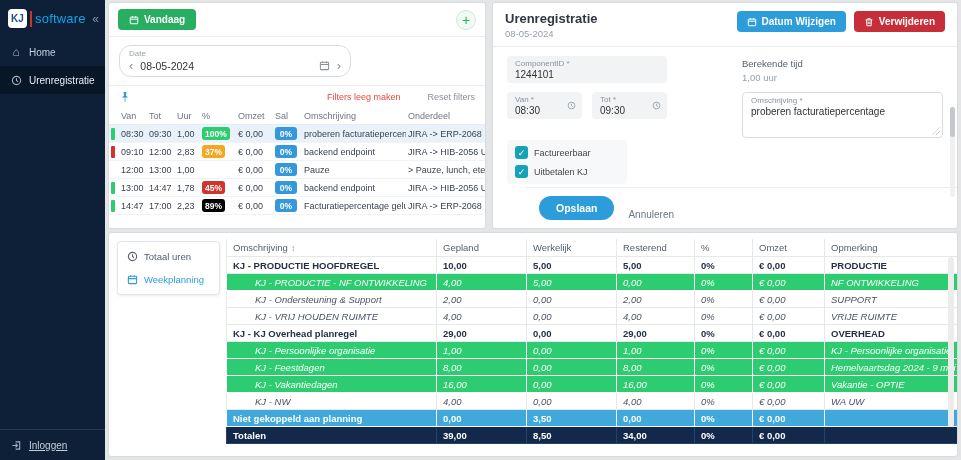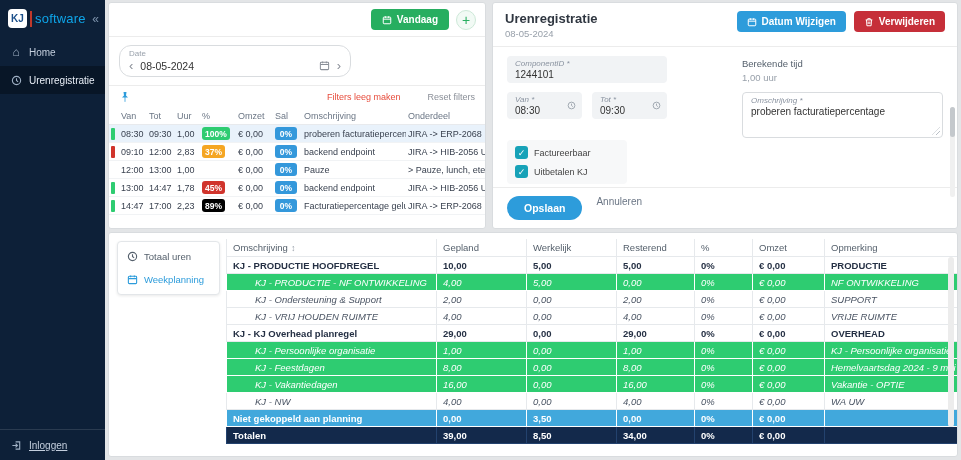--- a/index.html
+++ b/index.html
@@ -19,21 +19,21 @@
   .nav-item .icon, .login .icon { width:12px; height:12px; display:inline-flex; align-items:center; justify-content:center; color:#9fb0c4; font-size:12px; line-height:1; flex-shrink:0; }
   .login { margin-top:auto; border-top:1px solid rgba(255,255,255,.12); padding:9px 10px; font-size:10px; display:flex; gap:7px; align-items:center; cursor:pointer;text-decoration:underline; }
 
   
   main { flex:1; min-width:0; padding:2px 3px 3px 3px; display:flex; flex-direction:column; gap:3px; }
   .top-row { display:flex; gap:6px; height:227px; }
   .card { background:#fff; border:1px solid #d9dcdf; border-radius:3px; }
 
   
   .day-card { width:378px; flex-shrink:0; display:flex; flex-direction:column; overflow:hidden; }
-  .day-toolbar { display:flex; justify-content:flex-end; align-items:center; gap:7px; padding:6px 9px; border-bottom:1px solid #ececec; }
+  .day-toolbar { display:flex; justify-content:space-between; align-items:center; gap:7px; padding:6px 9px; border-bottom:1px solid #ececec; }
   .btn-green { background:#27ae60; color:#fff; border:none; border-radius:4px; font-size:10px; font-weight:bold; padding:5px 11px; display:inline-flex; gap:5px; align-items:center; cursor:pointer; }
   .btn-plus { width:20px; height:20px; border-radius:50%; border:1px solid #cde9d8; background:#f2faf5; color:#27ae60; font-size:14px; line-height:1; display:flex; align-items:center; justify-content:center; cursor:pointer; }
   .date-section { padding:8px 10px; border-bottom:1px solid #ececec; }
   .date-box { border:1px solid #d9dcdf; border-radius:12px; padding:3px 9px 4px 9px; width:232px; cursor:pointer; }
   .date-label { font-size:8px; color:#9aa2ac; }
   .date-row { display:flex; align-items:center; gap:7px; font-size:10.5px; color:#333; margin-top:1px; }
   .date-row .grow { flex:1; }
   .chev { color:#8a8f98; font-size:13px; line-height:1; cursor:pointer; }
   .filter-row { display:flex; align-items:center; padding:5px 10px 3px 10px; font-size:9px; gap:27px; }
   .link-red { color:#e74c3c; cursor:pointer; margin-left:auto; }
@@ -50,33 +50,33 @@
   .detail-card { flex:1; display:flex; flex-direction:column; position:relative; overflow:hidden; }
   .detail-header { display:flex; align-items:flex-start; padding:8px 12px 7px 12px; border-bottom:1px solid #ececec; }
   .detail-title { font-size:13px; font-weight:bold; color:#2f3640; }
   .detail-date { font-size:9.5px; color:#98a0aa; margin-top:2px; }
   .detail-actions { margin-left:auto; display:flex; gap:8px; }
   .btn-blue { background:#2d9cdb; color:#fff; border:none; border-radius:4px; font-size:10px; font-weight:bold; padding:5px 10px; display:inline-flex; gap:5px; align-items:center; cursor:pointer; }
   .btn-red { background:#c62f39; color:#fff; border:none; border-radius:4px; font-size:10px; font-weight:bold; padding:5px 10px; display:inline-flex; gap:5px; align-items:center; cursor:pointer; }
   .detail-body { flex:1; padding:9px 14px 0 14px; overflow:hidden; }
   .form-grid { display:grid; grid-template-columns:160px 1fr; gap:9px 75px; align-items:start; }
   .field-gray { background:#f1f3f5; border-radius:4px; padding:3px 8px; }
-  .f-label { font-size:8px; color:#8a93a0;font-style:italic; }
+  .f-label { font-size:8px; color:#8a93a0; }
   .f-value { font-size:10px; color:#333; margin-top:1px; }
   .plain-label { font-size:9.5px; color:#55606c; padding-top:2px; }
   .plain-value { font-size:9.5px; color:#98a0aa; margin-top:3px; }
   .time-pair { display:flex; gap:10px; }
   .time-field { background:#f1f3f5; border-radius:4px; padding:3px 8px; width:75px; position:relative; }
   .time-field .clock { position:absolute; right:6px; top:9px; color:#9aa2ac; }
   .desc-box { border:1px solid #d9dcdf; border-radius:4px; padding:3px 8px 4px 8px; min-height:46px; position:relative; }
   .resize-handle { position:absolute; right:2px; bottom:2px; width:8px; height:8px; background:repeating-linear-gradient(135deg, transparent 0 2px, #b9bfc6 2px 3px); clip-path:polygon(100% 0, 100% 100%, 0 100%); }
   .check-group { background:#f7f8f9; border-radius:4px; padding:6px 8px; width:120px; display:flex; flex-direction:column; gap:6px; margin-top:2px; }
   .check-row { display:flex; gap:6px; align-items:center; font-size:9px; color:#444; cursor:pointer; }
   .checkbox { width:13px; height:13px; background:#17a2b8; border-radius:3px; color:#fff; font-size:9px; display:inline-flex; align-items:center; justify-content:center; flex-shrink:0; }
-  .detail-footer { border-top:1px solid #ececec; padding:8px 14px; display:flex; align-items:flex-start; gap:14px; }
+  .detail-footer { border-top:1px solid #ececec; padding:8px 14px; display:flex; align-items:flex-end; gap:14px;margin-left:32px; }
   .btn-save { background:#2d9cdb; color:#fff; border:none; border-radius:14px; padding:6px 17px; font-size:10.5px; font-weight:bold; cursor:pointer; }
   .link-cancel { font-size:10px; color:#6b7685; cursor:pointer; }
   .v-scrollbar { position:absolute; right:2px; top:104px; width:5px; height:90px; background:#f0f0f0; border-radius:3px; }
   .v-scrollbar .thumb { width:5px; height:30px; background:#c4c8cc; border-radius:3px; }
 
   
   .bottom-card { flex:1; position:relative; overflow:hidden; }
   .tabs-box { position:absolute; left:8px; top:8px; width:103px; background:#fff; border:1px solid #e3e6e9; border-radius:4px; box-shadow:0 1px 3px rgba(0,0,0,.09); padding:3px 0; }
   .tab { display:flex; gap:6px; align-items:center; padding:6px 9px; font-size:9.5px; color:#55606c; cursor:pointer; }
   .tab.active { color:#2d9cdb; }

